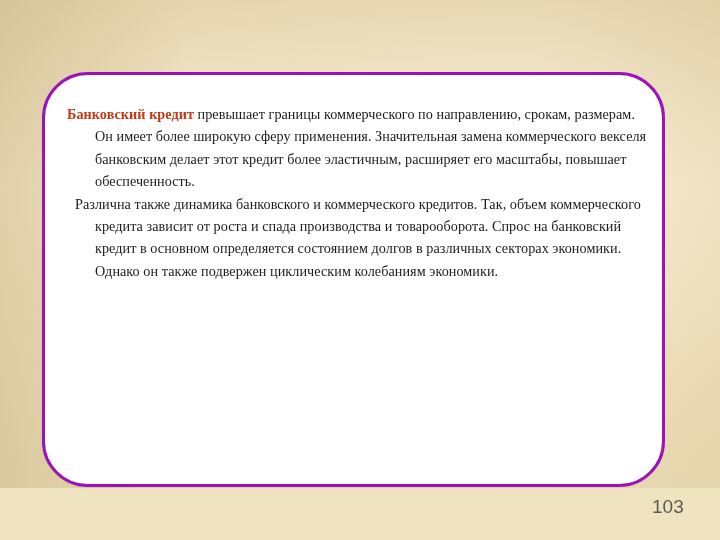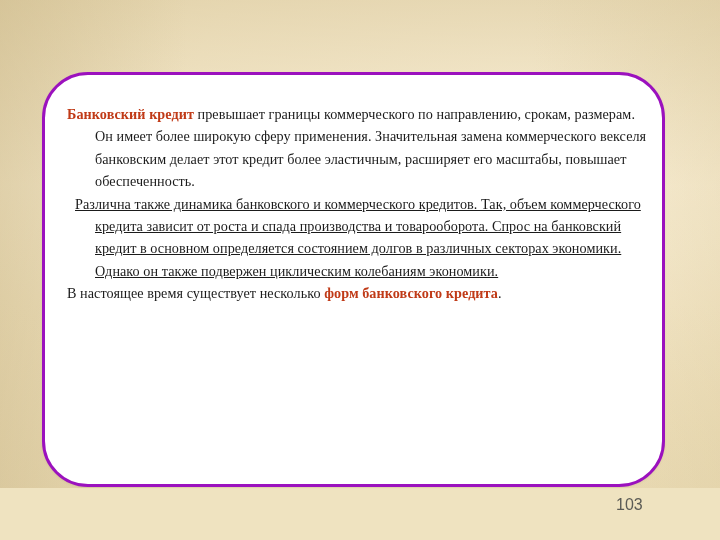--- a/index.html
+++ b/index.html
@@ -65,53 +65,51 @@
   }
 
   .para {
     margin: 0;
     padding-left: 28px;
     text-indent: -28px;
   }
   .para.sub {
     padding-left: 28px;
     text-indent: -20px;
-    text-decoration: underline;
   }
 
   .hl {
     color: #C03A17;
     font-weight: bold;
   }
 
   #page-number {
     position: absolute;
-    left: 616px;
+    left: 652px;
     top: 496px;
-    font-size: 16px;
+    font-size: 19px;
     color: #5b5b55;
     font-family: "Liberation Sans", sans-serif;
     z-index: 4;
   }
 </style>
 </head>
 <body>
 
 <div id="slide">
 
   <div id="content-box">
 
     <div id="body-text">
 
       <p class="para"><span class="hl">Банковский кредит</span><span> превышает границы коммерческого по направлению, срокам, размерам. Он имеет более широкую сферу применения. Значительная замена коммерческого векселя банковским делает этот кредит более эластичным, расширяет его масштабы, повышает обеспеченность.</span></p>
 
       <p class="para sub"><span>Различна также динамика банковского и коммерческого кредитов. Так, объем коммерческого кредита зависит от роста и спада производства и товарооборота. Спрос на банковский кредит в основном определяется состоянием долгов в различных секторах экономики. Однако он также подвержен циклическим колебаниям экономики.</span></p>
 
 
 
-      <p class="para"><span>В настоящее время существует несколько </span><span class="hl">форм банковского кредита</span><span>.</span></p>
 
     </div>
   </div>
 
   <div id="page-number">103</div>
 
 </div>
 
 </body></html>

